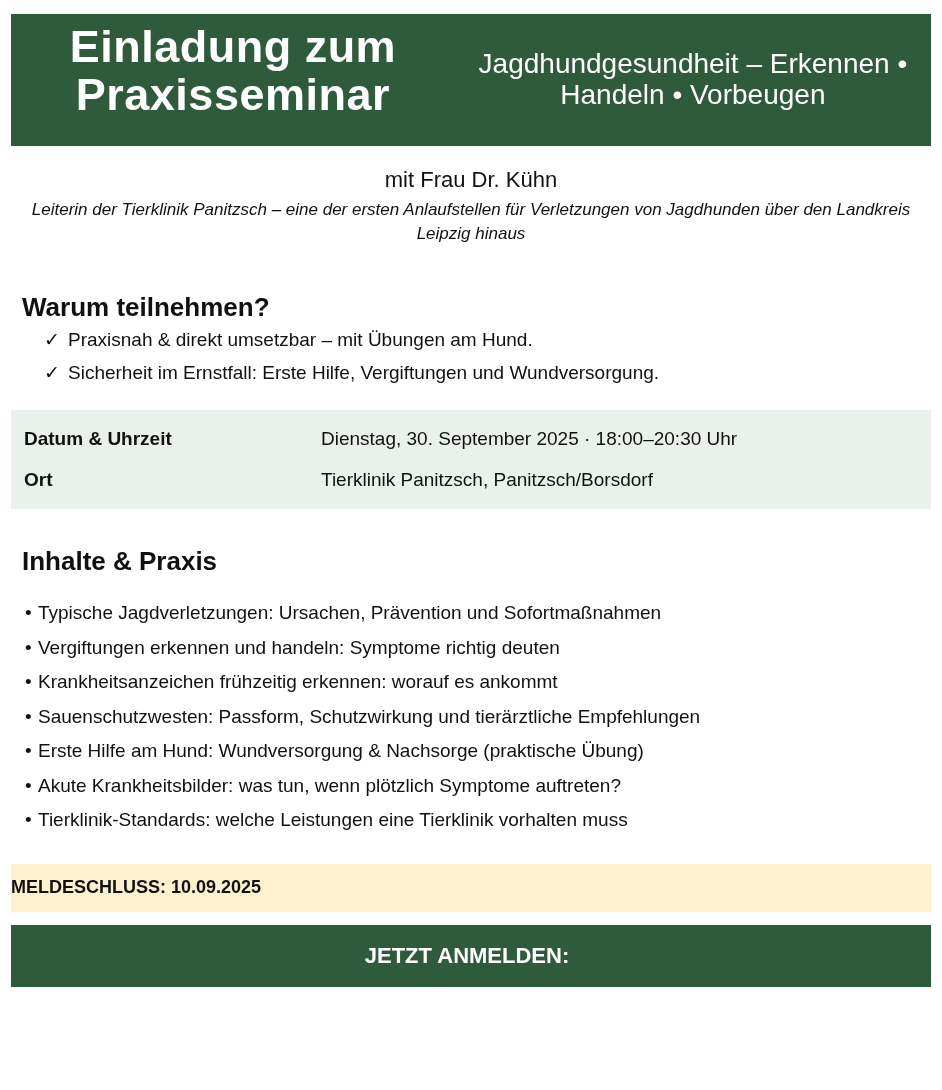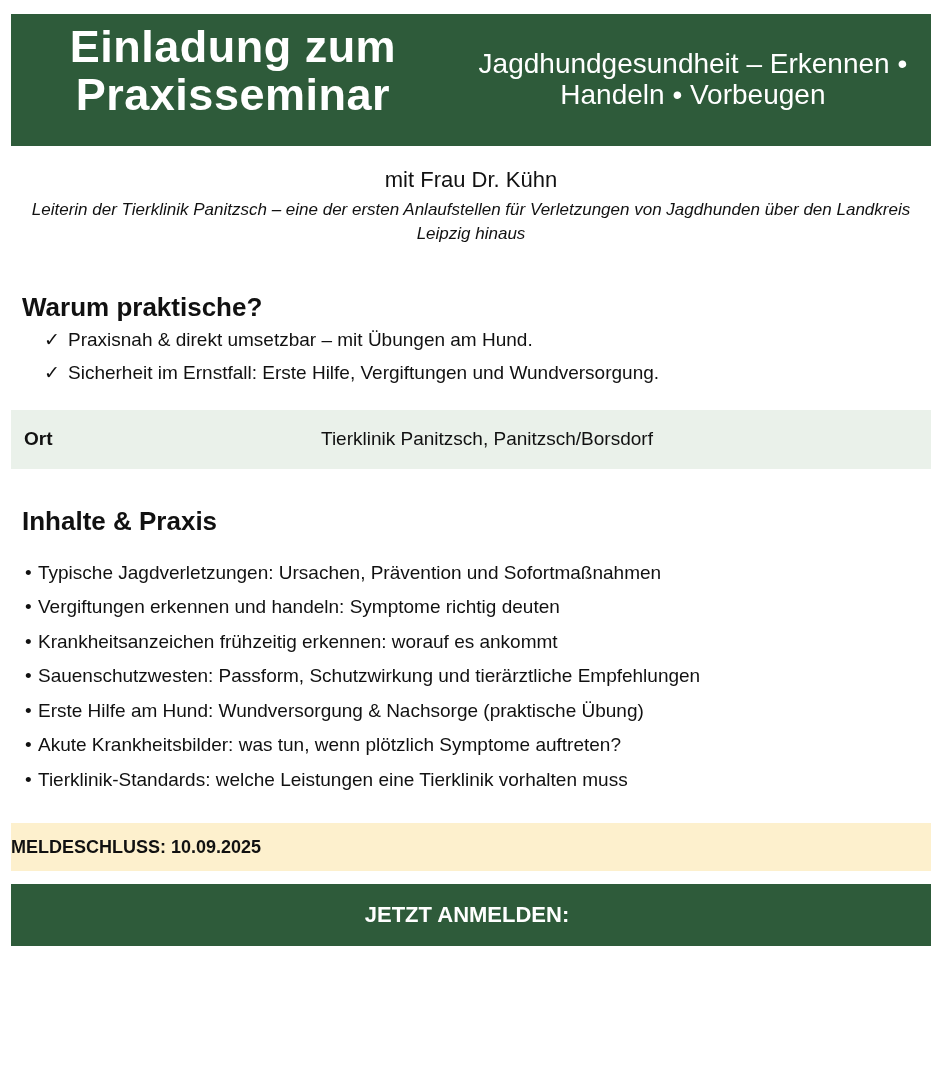--- a/index.html
+++ b/index.html
@@ -97,31 +97,35 @@
   <div class="header-banner">
     <div class="header-title">Einladung zum Praxisseminar</div>
     <div class="header-subtitle">Jagdhundgesundheit – Erkennen • Handeln • Vorbeugen</div>
   </div>
 
   <div class="speaker-block">
     <div class="speaker-name">mit Frau Dr. Kühn</div>
     <div class="speaker-desc">Leiterin der Tierklinik Panitzsch – eine der ersten Anlaufstellen für Verletzungen von Jagdhunden über den Landkreis Leipzig hinaus</div>
   </div>
 
-  <div class="section-heading heading-why">Warum praktische?</div>
+  <div class="section-heading heading-why">Warum teilnehmen?</div>
   <div class="check-list">
     <div class="check-item">
       <span class="check-mark">✓</span><span>Praxisnah &amp; direkt umsetzbar – mit Übungen am Hund.</span>
     </div>
     <div class="check-item">
       <span class="check-mark">✓</span><span>Sicherheit im Ernstfall: Erste Hilfe, Vergiftungen und Wundversorgung.</span>
     </div>
   </div>
 
   <div class="details-table">
+    <div class="details-row">
+      <div class="details-label">Datum &amp; Uhrzeit</div>
+      <div class="details-value">Dienstag, 30. September 2025 · 18:00–20:30 Uhr</div>
+    </div>
     <div class="details-row">
       <div class="details-label">Ort</div>
       <div class="details-value">Tierklinik Panitzsch, Panitzsch/Borsdorf</div>
     </div>
   </div>
 
   <div class="section-heading heading-contents">Inhalte &amp; Praxis</div>
   <div class="bullet-list">
     <div class="bullet-item">
       <span class="bullet-dot">•</span><span>Typische Jagdverletzungen: Ursachen, Prävention und Sofortmaßnahmen</span>

